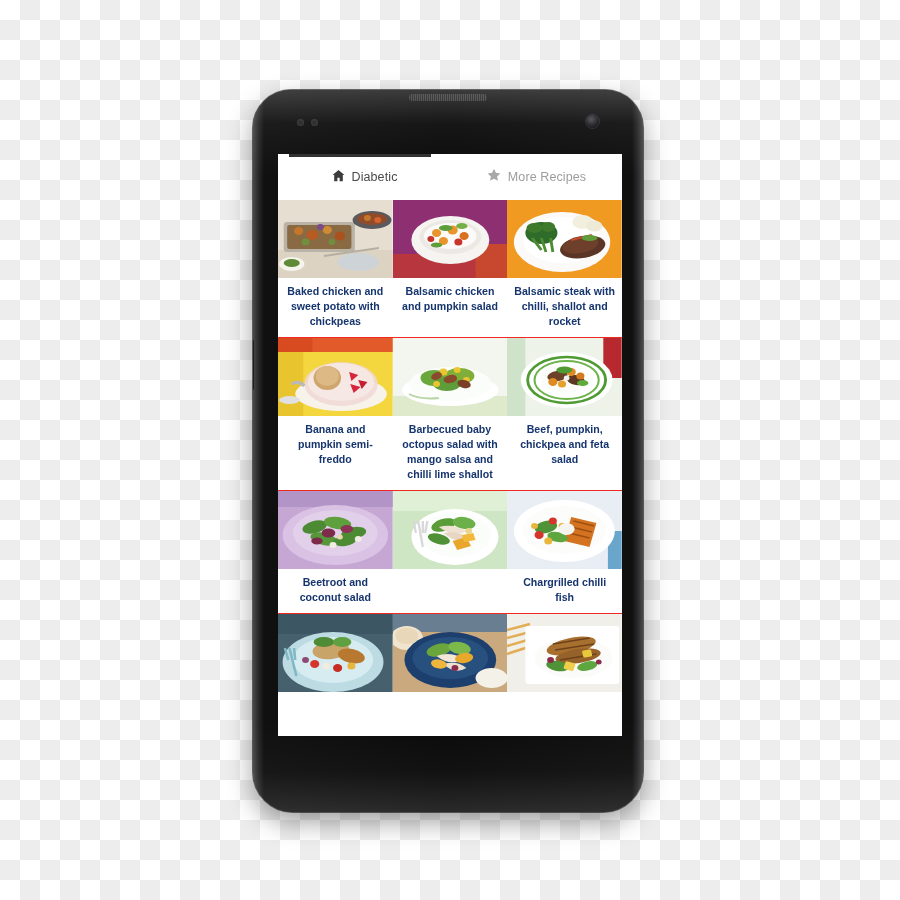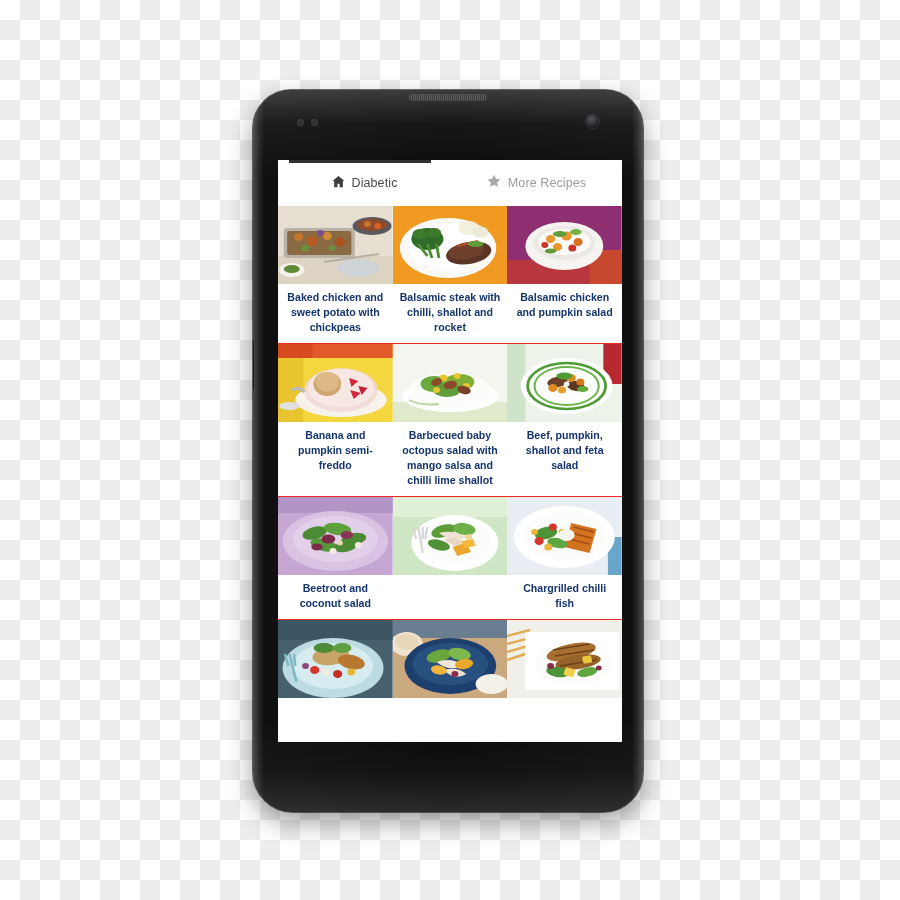--- a/index.html
+++ b/index.html
@@ -98,21 +98,21 @@
     height: 36px;
     border-radius: 2px;
     background: linear-gradient(90deg, #3a3a3c, #17171a);
   }
   .side-button.vol { top: 250px; height: 50px; }
 
   
   #screen {
     position: absolute;
     left: 25px;
-    top: 70px;
+    top: 64px;
     width: 344px;
     height: 582px;
     background: #ffffff;
     overflow: hidden;
   }
 
   
   .tab-bar {
     position: relative;
     height: 46px;
@@ -242,59 +242,59 @@
               <ellipse cx="70" cy="62" rx="18" ry="9" fill="#cdd3d6"></ellipse>
               <path d="M40 56 L88 48" stroke="#b7b0a2" stroke-width="2" fill="none"></path>
             </svg>
           </div>
           <div class="recipe-title">Baked chicken and sweet potato with chickpeas</div>
         </div>
 
         <div class="recipe-cell">
           <div class="thumb">
             <svg viewBox="0 0 100 78" preserveAspectRatio="none">
-              <rect width="100" height="78" fill="#f09a22"></rect>
-              <ellipse cx="48" cy="42" rx="42" ry="30" fill="#fbfaf8"></ellipse>
-              <ellipse cx="48" cy="40" rx="34" ry="23" fill="#ffffff"></ellipse>
-              <ellipse cx="30" cy="33" rx="14" ry="11" fill="#2f6b29"></ellipse>
-              <ellipse cx="24" cy="28" rx="7" ry="5" fill="#3f7a2c"></ellipse>
-              <ellipse cx="36" cy="27" rx="6" ry="5" fill="#3f7a2c"></ellipse>
-              <path d="M22 38 L30 50 M30 38 L34 52 M38 38 L40 52" stroke="#4d8c33" stroke-width="2.5" fill="none"></path>
-              <ellipse cx="66" cy="22" rx="9" ry="7" fill="#f2efdf"></ellipse>
-              <ellipse cx="76" cy="26" rx="7" ry="5.5" fill="#eeead8"></ellipse>
-              <ellipse cx="66" cy="47" rx="20" ry="11" fill="#5a3526" transform="rotate(-12 66 47)"></ellipse>
-              <ellipse cx="64" cy="45" rx="16" ry="8" fill="#6e3f2b" transform="rotate(-12 64 45)"></ellipse>
-              <path d="M56 40 L74 35" stroke="#c44b2a" stroke-width="2" fill="none"></path>
-              <ellipse cx="72" cy="38" rx="7" ry="3" fill="#5f9c3a"></ellipse>
-            </svg>
-          </div>
-          <div class="recipe-title">Balsamic steak with chilli, shallot and rocket</div>
-        </div>
-
-        <div class="recipe-cell">
-          <div class="thumb">
-            <svg viewBox="0 0 100 78" preserveAspectRatio="none">
               <rect width="100" height="78" fill="#8e2f72"></rect>
               <rect x="0" y="54" width="100" height="24" fill="#b8373f"></rect>
               <rect x="72" y="44" width="28" height="34" fill="#c8482f"></rect>
               <ellipse cx="50" cy="40" rx="34" ry="24" fill="#f6f4f1"></ellipse>
               <ellipse cx="50" cy="37" rx="27" ry="17" fill="#ece9e4"></ellipse>
               <ellipse cx="50" cy="36" rx="23" ry="13" fill="#fbfaf8"></ellipse>
               <circle cx="38" cy="33" r="4" fill="#e8962c"></circle>
                 <circle cx="52" cy="30" r="4.5" fill="#e8962c"></circle>
               <circle cx="62" cy="36" r="4" fill="#d9701f"></circle>
                 <circle cx="44" cy="41" r="4" fill="#e8962c"></circle>
               <circle cx="57" cy="42" r="3.5" fill="#c9342b"></circle>
                 <circle cx="33" cy="39" r="3" fill="#c9342b"></circle>
               <ellipse cx="46" cy="28" rx="6" ry="3" fill="#5f9c3a"></ellipse>
               <ellipse cx="60" cy="26" rx="5" ry="3" fill="#74b045"></ellipse>
               <ellipse cx="38" cy="45" rx="5" ry="2.5" fill="#5f9c3a"></ellipse>
             </svg>
           </div>
           <div class="recipe-title">Balsamic chicken and pumpkin salad</div>
+        </div>
+
+        <div class="recipe-cell">
+          <div class="thumb">
+            <svg viewBox="0 0 100 78" preserveAspectRatio="none">
+              <rect width="100" height="78" fill="#f09a22"></rect>
+              <ellipse cx="48" cy="42" rx="42" ry="30" fill="#fbfaf8"></ellipse>
+              <ellipse cx="48" cy="40" rx="34" ry="23" fill="#ffffff"></ellipse>
+              <ellipse cx="30" cy="33" rx="14" ry="11" fill="#2f6b29"></ellipse>
+              <ellipse cx="24" cy="28" rx="7" ry="5" fill="#3f7a2c"></ellipse>
+              <ellipse cx="36" cy="27" rx="6" ry="5" fill="#3f7a2c"></ellipse>
+              <path d="M22 38 L30 50 M30 38 L34 52 M38 38 L40 52" stroke="#4d8c33" stroke-width="2.5" fill="none"></path>
+              <ellipse cx="66" cy="22" rx="9" ry="7" fill="#f2efdf"></ellipse>
+              <ellipse cx="76" cy="26" rx="7" ry="5.5" fill="#eeead8"></ellipse>
+              <ellipse cx="66" cy="47" rx="20" ry="11" fill="#5a3526" transform="rotate(-12 66 47)"></ellipse>
+              <ellipse cx="64" cy="45" rx="16" ry="8" fill="#6e3f2b" transform="rotate(-12 64 45)"></ellipse>
+              <path d="M56 40 L74 35" stroke="#c44b2a" stroke-width="2" fill="none"></path>
+              <ellipse cx="72" cy="38" rx="7" ry="3" fill="#5f9c3a"></ellipse>
+            </svg>
+          </div>
+          <div class="recipe-title">Balsamic steak with chilli, shallot and rocket</div>
         </div>
       </div>
 
       <div class="recipe-row">
         <div class="recipe-cell">
           <div class="thumb">
             <svg viewBox="0 0 100 78" preserveAspectRatio="none">
               <rect width="100" height="78" fill="#f4d63f"></rect>
               <rect x="0" y="0" width="22" height="78" fill="#e8c52f"></rect>
               <rect x="0" y="0" width="100" height="14" fill="#e25a2a"></rect>
@@ -351,21 +351,21 @@
               <ellipse cx="60" cy="42" rx="8" ry="5" fill="#5c3822" transform="rotate(14 60 42)"></ellipse>
               <circle cx="40" cy="44" r="4" fill="#e08a22"></circle>
                 <circle cx="56" cy="34" r="4" fill="#e08a22"></circle>
               <circle cx="64" cy="38" r="3.5" fill="#d6791d"></circle>
                 <circle cx="48" cy="46" r="3.5" fill="#e8a02c"></circle>
               <ellipse cx="50" cy="32" rx="7" ry="3.5" fill="#4f9b33"></ellipse>
               <ellipse cx="66" cy="45" rx="5" ry="3" fill="#5faa39"></ellipse>
               <circle cx="52" cy="40" r="2.5" fill="#f4f2ec"></circle>
             </svg>
           </div>
-          <div class="recipe-title">Beef, pumpkin, shallot and feta salad</div>
+          <div class="recipe-title">Beef, pumpkin, chickpea and feta salad</div>
         </div>
       </div>
 
       <div class="recipe-row">
         <div class="recipe-cell">
           <div class="thumb">
             <svg viewBox="0 0 100 78" preserveAspectRatio="none">
               <rect width="100" height="78" fill="#c6a7d4"></rect>
               <rect x="0" y="0" width="100" height="16" fill="#b394c6"></rect>
               <ellipse cx="50" cy="44" rx="46" ry="30" fill="#d9c2e4"></ellipse>

